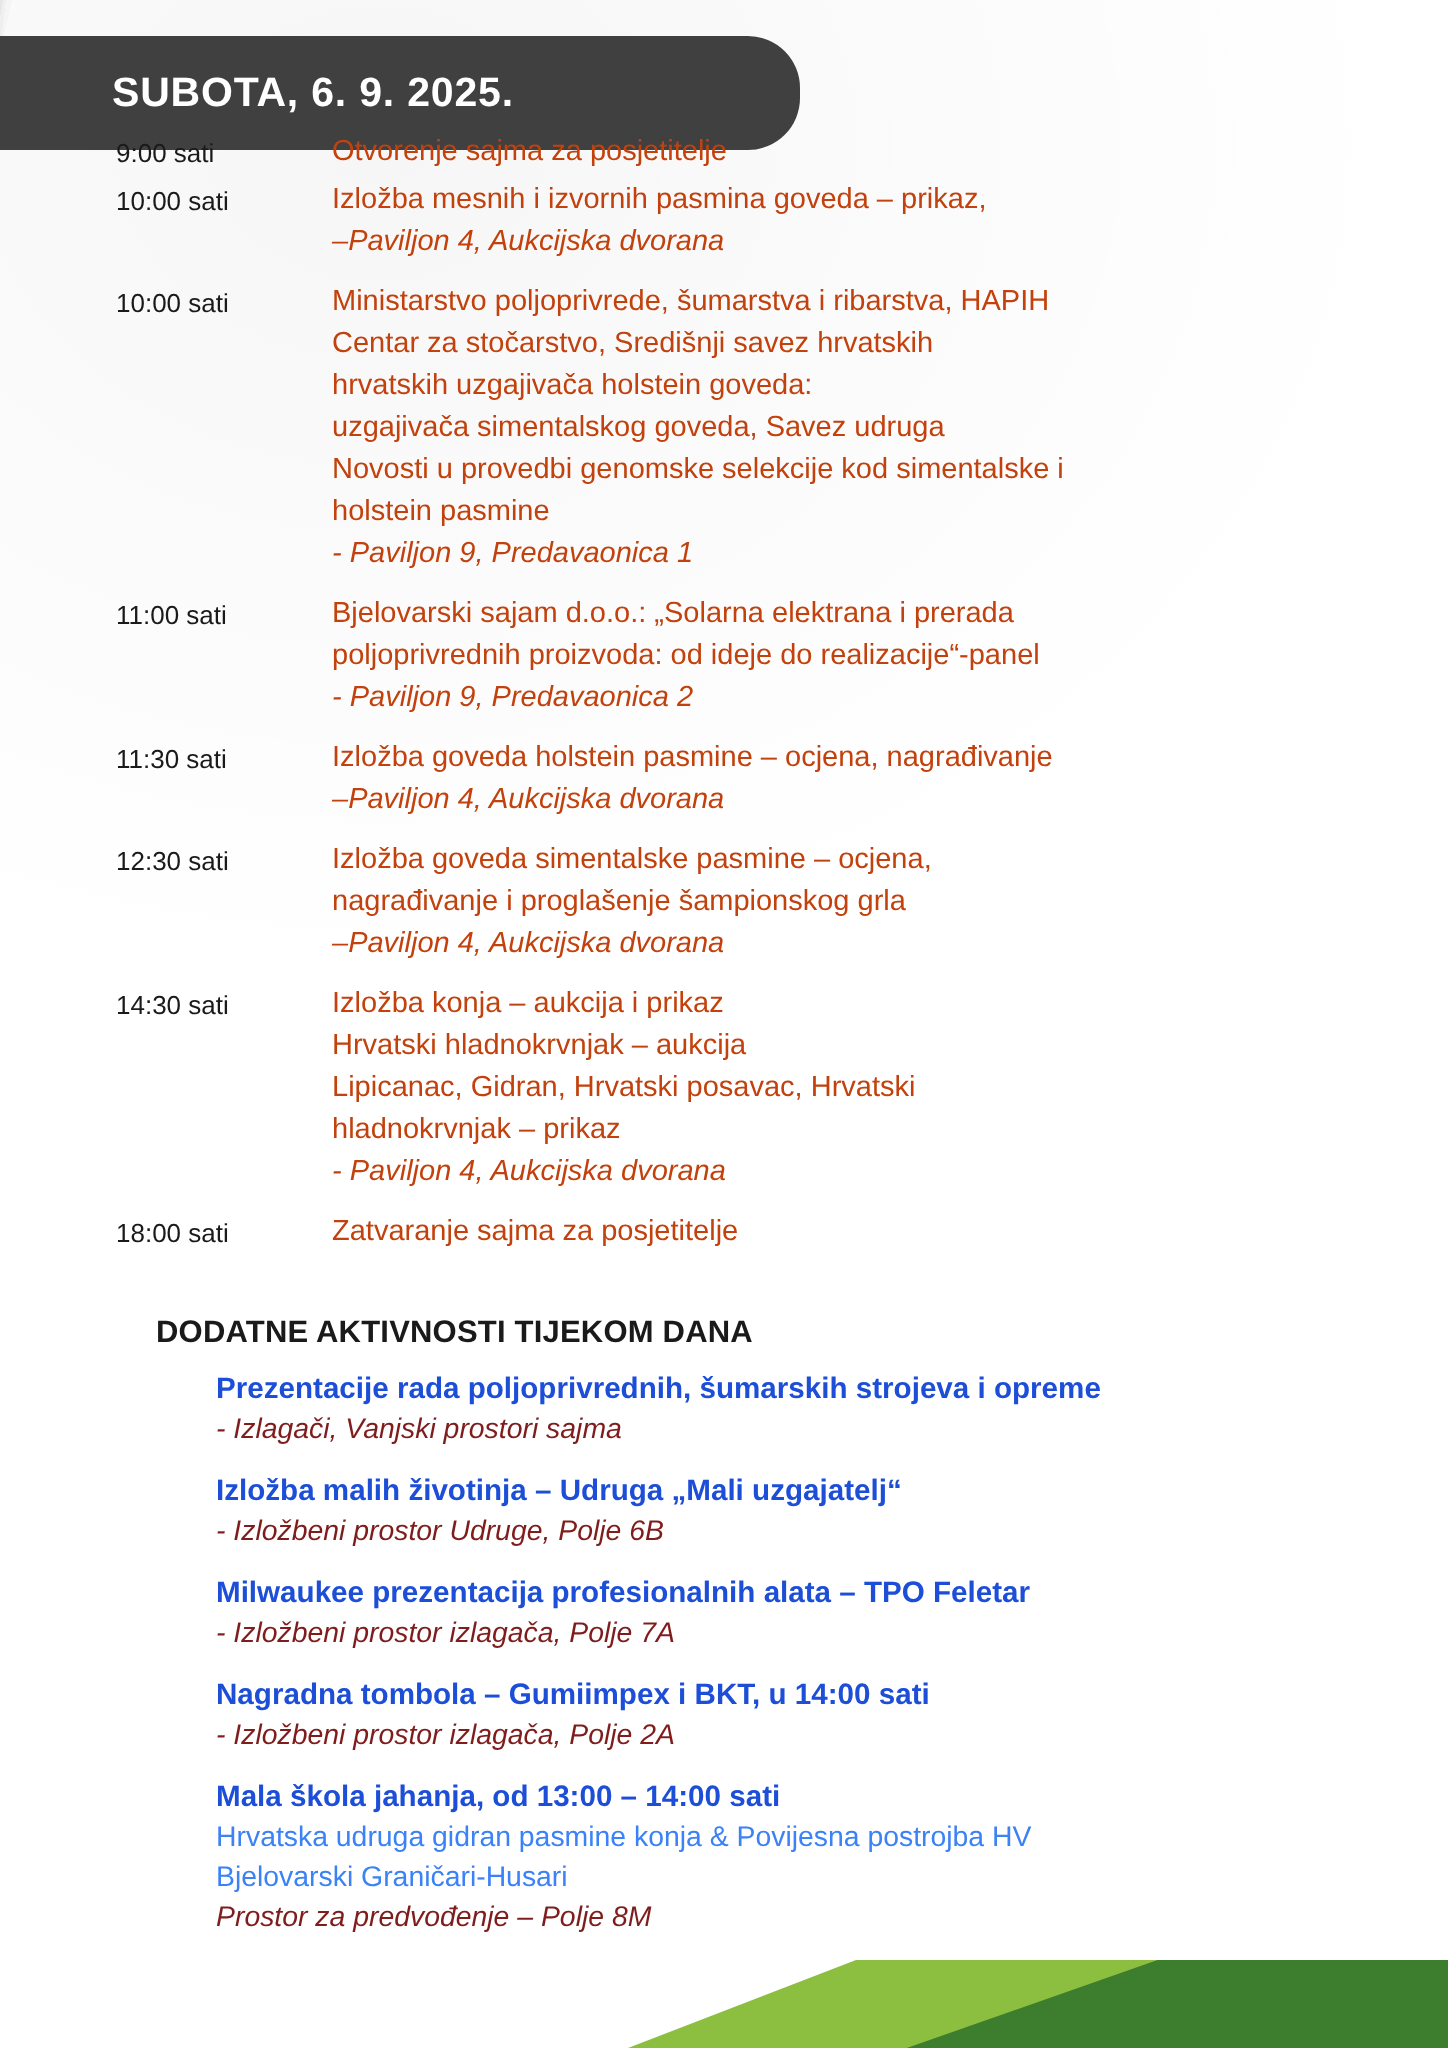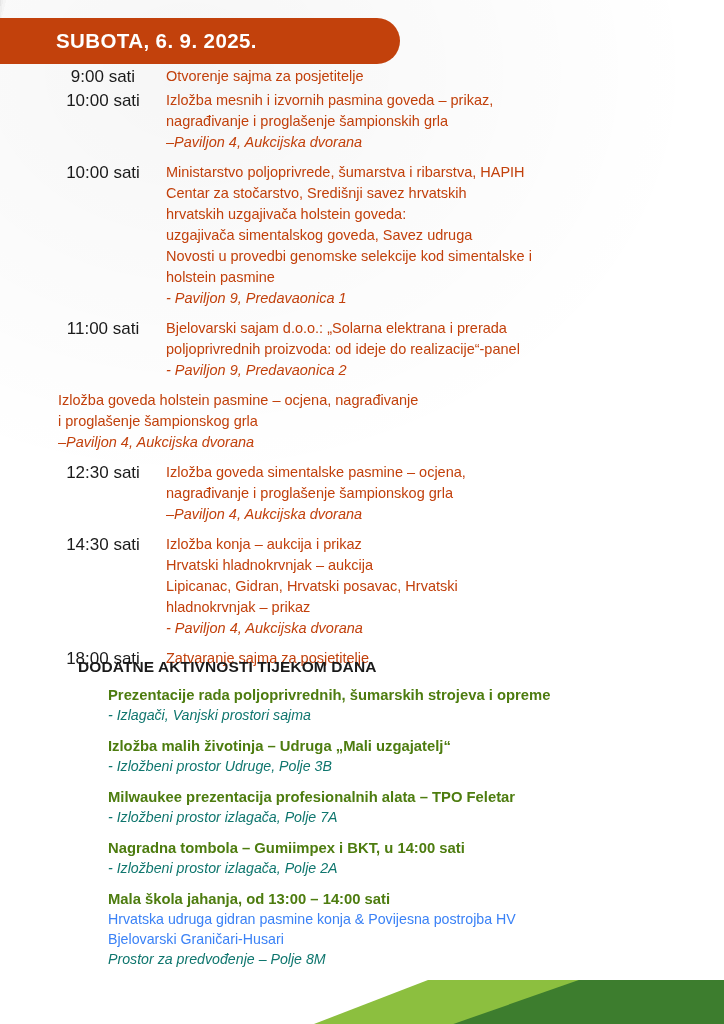--- a/index.html
+++ b/index.html
@@ -35,22 +35,22 @@
     background: radial-gradient(ellipse at 30% 20%, rgba(0,0,0,0.035), rgba(0,0,0,0) 60%);
     pointer-events: none;
   }
 
   
   .header-band {
     position: absolute;
     left: 0;
     top: 18px;
     width: 400px;
-    height: 46px;
-    background: #c2410c;
+    height: 57px;
+    background: #404040;
     border-radius: 0 26px 26px 0;
     display: flex;
     align-items: center;
     padding-left: 56px;
   }
   .header-title {
     color: #ffffff;
     font-size: 20.5px;
     font-weight: bold;
     letter-spacing: 0.4px;
@@ -93,23 +93,23 @@
     width: 724px;
     padding: 0 44px 0 58px;
   }
   .row {
     display: flex;
     margin-bottom: 3px;
   }
   .row.gap-after { margin-bottom: 9px; }
   .time {
     flex: 0 0 108px;
-    text-align: center;
+    text-align: left;
     padding-right: 18px;
-    font-size: 17px;
+    font-size: 13px;
     color: #1a1a1a;
     line-height: 21px;
     white-space: nowrap;
   }
   .desc {
     flex: 1 1 auto;
     font-size: 14.5px;
     color: #c2410c;
     line-height: 21px;
   }
@@ -134,27 +134,27 @@
     margin: 0 0 9px -2px;
     letter-spacing: 0.1px;
   }
   .extra-item {
     margin-bottom: 11px;
     padding-left: 28px;
   }
   .extra-item .head {
     font-size: 14.8px;
     font-weight: bold;
-    color: #4d7c0f;
+    color: #1d4ed8;
     line-height: 20px;
   }
   .extra-item .sub {
     font-size: 14.2px;
     font-style: italic;
-    color: #0f766e;
+    color: #7f1d1d;
     line-height: 20px;
   }
   .extra-item .plain {
     font-size: 14.2px;
     color: #3b82f6;
     line-height: 20px;
   }
 </style>
 </head>
 <body>
@@ -170,21 +170,20 @@
     <div class="row">
       <div class="time">9:00 sati</div>
       <div class="desc">
         <span class="line">Otvorenje sajma za posjetitelje</span>
       </div>
     </div>
     <div class="row gap-after">
       <div class="time">10:00 sati</div>
       <div class="desc">
         <span class="line">Izložba mesnih i izvornih pasmina goveda – prikaz,</span>
-        <span class="line">nagrađivanje i proglašenje šampionskih grla</span>
         <span class="ital">–Paviljon 4, Aukcijska dvorana</span>
       </div>
     </div>
     <div class="row gap-after">
       <div class="time">10:00 sati</div>
       <div class="desc">
         <span class="line">Ministarstvo poljoprivrede, šumarstva i ribarstva, HAPIH</span>
         <span class="line">Centar za stočarstvo, Središnji savez hrvatskih</span>
         <span class="line">hrvatskih uzgajivača holstein goveda:</span>
         <span class="line">uzgajivača simentalskog goveda, Savez udruga</span>
@@ -195,23 +194,23 @@
     </div>
     <div class="row gap-after">
       <div class="time">11:00 sati</div>
       <div class="desc">
         <span class="line">Bjelovarski sajam d.o.o.: „Solarna elektrana i prerada</span>
         <span class="line">poljoprivrednih proizvoda: od ideje do realizacije“-panel</span>
         <span class="ital">- Paviljon 9, Predavaonica 2</span>
       </div>
     </div>
     <div class="row gap-after">
+      <div class="time">11:30 sati</div>
       <div class="desc">
         <span class="line">Izložba goveda holstein pasmine – ocjena, nagrađivanje</span>
-        <span class="line">i proglašenje šampionskog grla</span>
         <span class="ital">–Paviljon 4, Aukcijska dvorana</span>
       </div>
     </div>
     <div class="row gap-after">
       <div class="time">12:30 sati</div>
       <div class="desc">
         <span class="line">Izložba goveda simentalske pasmine – ocjena,</span>
         <span class="line">nagrađivanje i proglašenje šampionskog grla</span>
         <span class="ital">–Paviljon 4, Aukcijska dvorana</span>
       </div>
@@ -236,21 +235,21 @@
 
 <div class="extra">
   <div class="extra-title">DODATNE AKTIVNOSTI TIJEKOM DANA</div>
   <div>
       <div class="extra-item">
         <div class="head">Prezentacije rada poljoprivrednih, šumarskih strojeva i opreme</div>
         <div class="sub">- Izlagači, Vanjski prostori sajma</div>
       </div>
       <div class="extra-item">
         <div class="head">Izložba malih životinja – Udruga „Mali uzgajatelj“</div>
-        <div class="sub">- Izložbeni prostor Udruge, Polje 3B</div>
+        <div class="sub">- Izložbeni prostor Udruge, Polje 6B</div>
       </div>
       <div class="extra-item">
         <div class="head">Milwaukee prezentacija profesionalnih alata – TPO Feletar</div>
         <div class="sub">- Izložbeni prostor izlagača, Polje 7A</div>
       </div>
       <div class="extra-item">
         <div class="head">Nagradna tombola – Gumiimpex i BKT, u 14:00 sati</div>
         <div class="sub">- Izložbeni prostor izlagača, Polje 2A</div>
       </div>
       <div class="extra-item">

